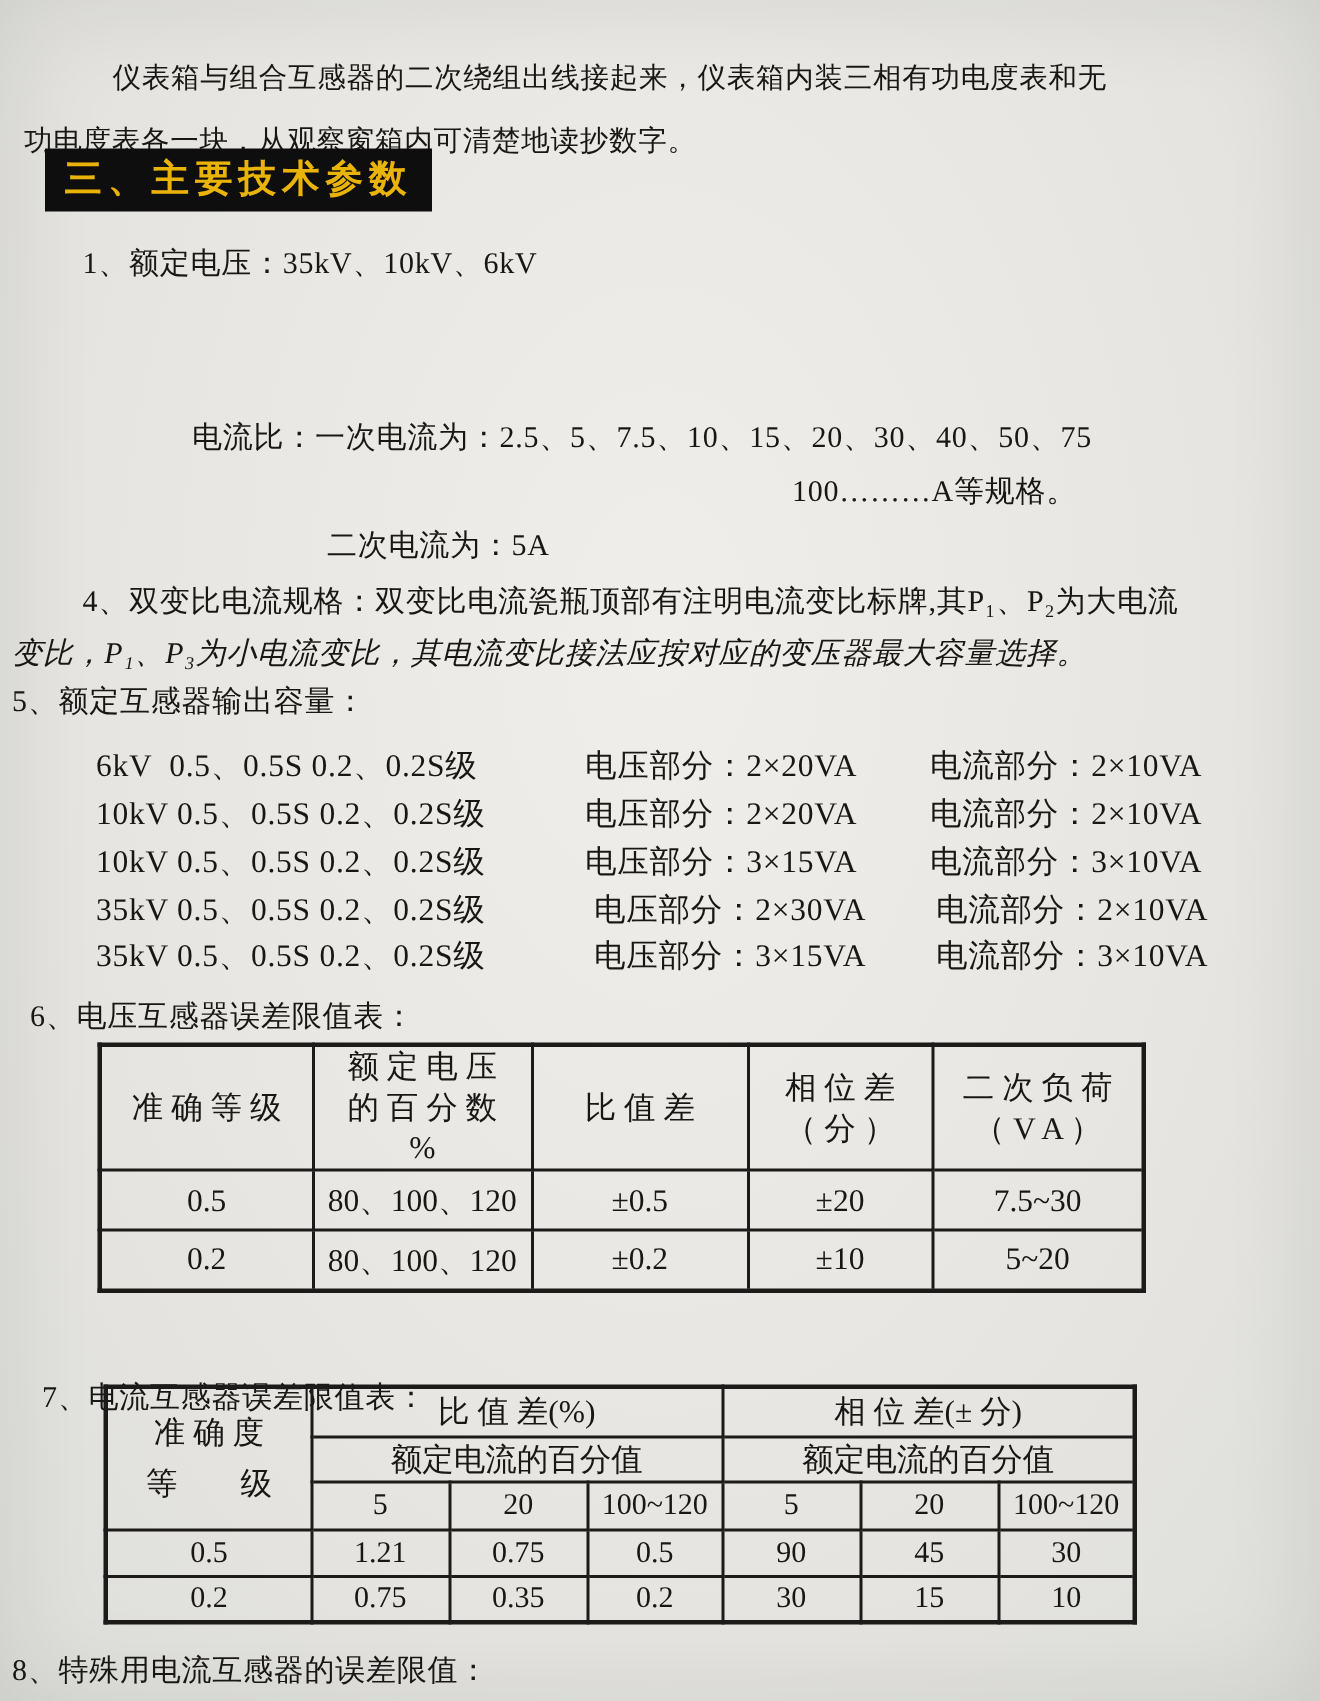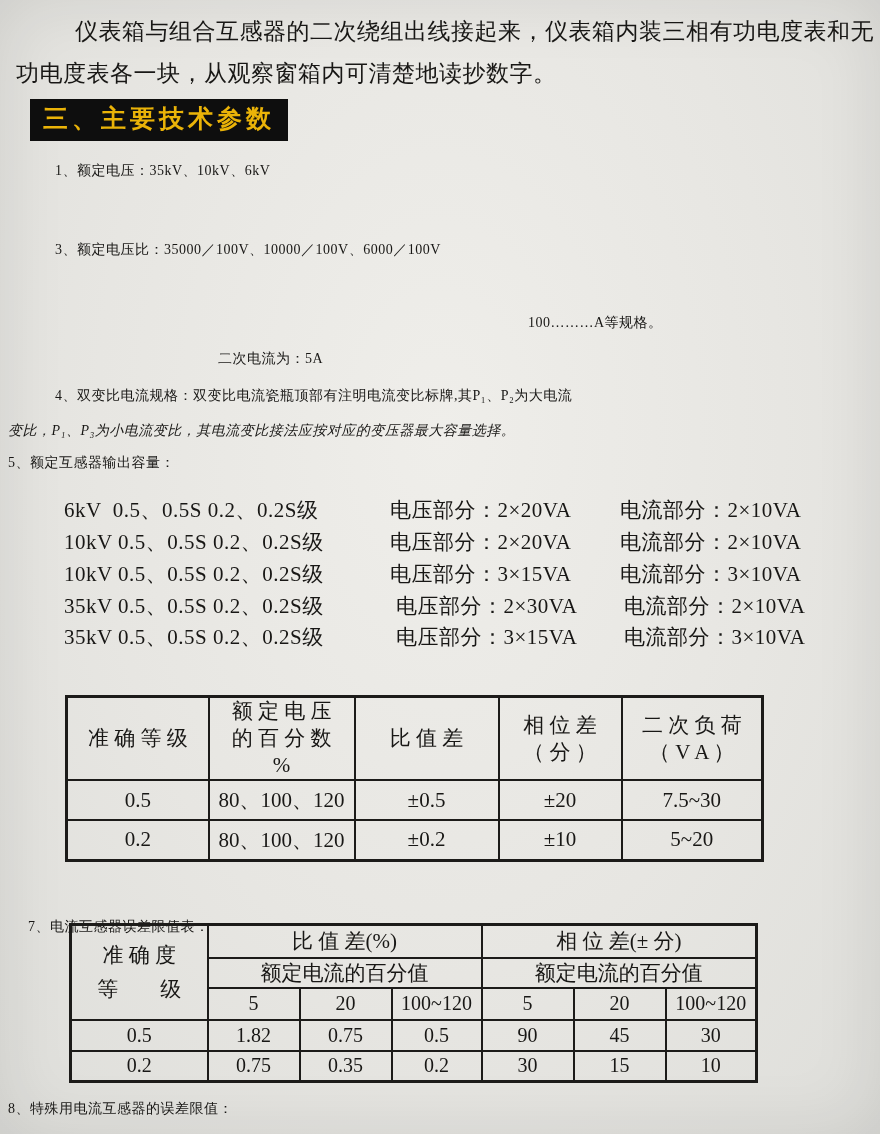--- a/index.html
+++ b/index.html
@@ -5,22 +5,22 @@
   * { margin:0; padding:0; box-sizing:border-box; }
   html,body { background:#c9c8c5; }
   .page {
     position:relative; width:880px; height:1134px; margin:0 auto;
     background: radial-gradient(ellipse at 50% 38%, #efeeea 0%, #e7e6e2 55%, #dededa 100%);
     box-shadow: inset 0 0 70px rgba(0,0,0,0.09);
     font-family:"Liberation Serif","DejaVu Serif",serif;
     color:#181715; overflow:hidden;
   }
   .abs { position:absolute; white-space:pre-wrap; }
-  .t-intro { font-size:23px; letter-spacing:0.5px; }
-  .t-item  { font-size:14px; letter-spacing:0.5px; }
+  .t-intro { font-size:19px; letter-spacing:0.5px;margin-top:23px; }
+  .t-item  { font-size:20px; letter-spacing:0.5px; }
   .t-cap   { font-size:21px; letter-spacing:0.5px; }
   .banner {
     position:absolute; left:30px; top:99px;
     background:#0e0e0e; color:#eab308;
     font-size:25px; font-weight:bold; letter-spacing:4px;
     padding:3px 13px 6px 13px;
   }
   table.t {
     position:absolute; border-collapse:collapse; table-layout:fixed;
     background:transparent;
@@ -44,21 +44,21 @@
 <body>
 
 <div class="page">
 
   <div class="abs t-intro" style="left:75px; top:16px;">仪表箱与组合互感器的二次绕组出线接起来，仪表箱内装三相有功电度表和无</div>
   <div class="abs t-intro" style="left:16px; top:58px;">功电度表各一块，从观察窗箱内可清楚地读抄数字。</div>
 
   <div class="banner">三、主要技术参数</div>
 
   <div class="abs t-item" style="left:55px;  top:162px;">1、额定电压：35kV、10kV、6kV</div>
-  <div class="abs t-item" style="left:55px;  top:241px;">3、额定电压比：35000／100V、10000／100V、6000／100V</div>
+  <div class="abs t-item" style="left:128px; top:278px;">电流比：一次电流为：2.5、5、7.5、10、15、20、30、40、50、75</div>
   <div class="abs t-item" style="left:528px; top:314px;">100………A等规格。</div>
   <div class="abs t-item" style="left:218px; top:350px;">二次电流为：5A</div>
   <div class="abs t-item" style="left:55px;  top:387px;">4、双变比电流规格：双变比电流瓷瓶顶部有注明电流变比标牌,其P₁、P₂为大电流</div>
   <div class="abs t-item" style="left:8px;   top:422px;font-style:italic;">变比，P₁、P₃为小电流变比，其电流变比接法应按对应的变压器最大容量选择。</div>
   <div class="abs t-item" style="left:8px;   top:454px;">5、额定互感器输出容量：</div>
 
   <div>
     <div class="abs t-cap" style="left:64px;  top:496px;">6kV  0.5、0.5S 0.2、0.2S级</div>
     <div class="abs t-cap" style="left:390px; top:496px;">电压部分：2×20VA</div>
     <div class="abs t-cap" style="left:620px; top:496px;">电流部分：2×10VA</div>
@@ -73,20 +73,21 @@
 
     <div class="abs t-cap" style="left:64px;  top:592px;">35kV 0.5、0.5S 0.2、0.2S级</div>
     <div class="abs t-cap" style="left:396px; top:592px;">电压部分：2×30VA</div>
     <div class="abs t-cap" style="left:624px; top:592px;">电流部分：2×10VA</div>
 
     <div class="abs t-cap" style="left:64px;  top:623px;">35kV 0.5、0.5S 0.2、0.2S级</div>
     <div class="abs t-cap" style="left:396px; top:623px;">电压部分：3×15VA</div>
     <div class="abs t-cap" style="left:624px; top:623px;">电流部分：3×10VA</div>
   </div>
 
+  <div class="abs t-item" style="left:20px; top:664px;">6、电压互感器误差限值表：</div>
 
   <table class="t t1">
     <colgroup>
       <col style="width:142px">
         <col style="width:146px">
         <col style="width:144px">
         <col style="width:123px">
         <col style="width:141px">
     </colgroup>
     <tbody>
@@ -144,21 +145,21 @@
       <tr class="rowt">
         <th>5</th>
         <th>20</th>
         <th>100~120</th>
         <th>5</th>
         <th>20</th>
         <th>100~120</th>
       </tr>
       <tr>
         <td>0.5</td>
-        <td>1.82</td>
+        <td>1.21</td>
         <td>0.75</td>
         <td>0.5</td>
         <td>90</td>
         <td>45</td>
         <td>30</td>
       </tr>
       <tr>
         <td>0.2</td>
         <td>0.75</td>
         <td>0.35</td>

